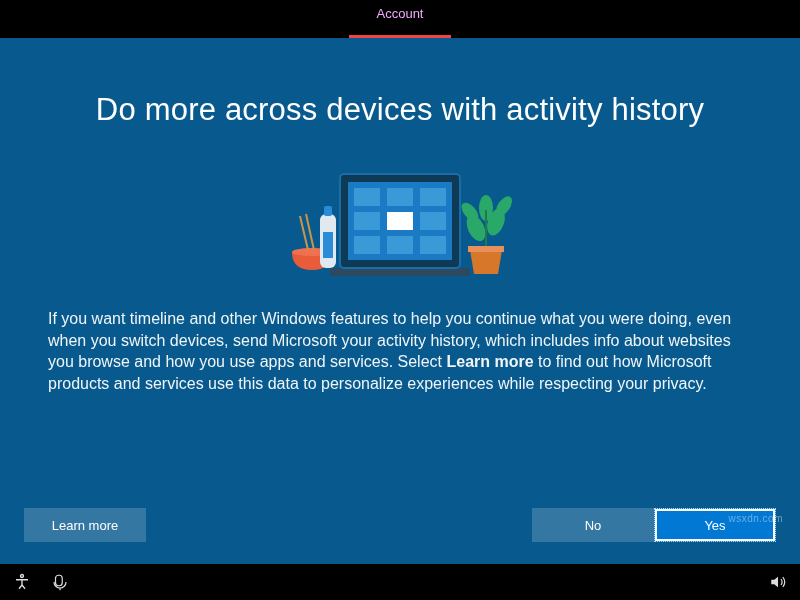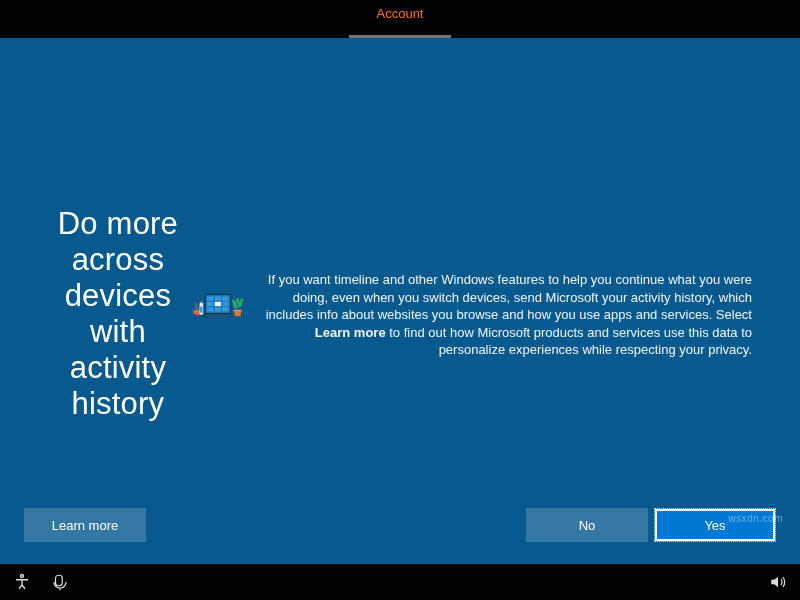--- a/index.html
+++ b/index.html
@@ -16,72 +16,72 @@
   
   .topbar {
     height: 38px;
     background: #000;
     display: flex;
     align-items: flex-end;
     justify-content: center;
     position: relative;
   }
   .tab {
-    color: #f97316;
+    color: #f0abfc;
     font-size: 13px;
     padding: 0 28px 8px 28px;
-    border-bottom: 3px solid #737373;
+    border-bottom: 3px solid #ef4444;
     height: 100%;
     display: flex;
     align-items: center;
     cursor: default;
   }
   
   .content {
     flex: 1;
     background: #085a8e;
     display: flex;
-    flex-direction: row;
+    flex-direction: column;
     align-items: center;
     padding: 28px 48px 0 48px;
     position: relative;
   }
   h1.title {
     font-weight: 300;
     font-size: 31px;
     letter-spacing: 0.2px;
     margin-top: 26px;
     margin-bottom: 28px;
     text-align: center;
   }
   .illustration {
     width: 260px;
     height: 130px;
     margin-bottom: 22px;
   }
   .desc {
-    font-size: 13px;
+    font-size: 16px;
     line-height: 1.35;
-    text-align: right;
+    text-align: left;
     max-width: 720px;
     color: #f0f5f8;
   }
   .desc .learn-segment { font-weight: 700; }
   
   .button-row {
     position: absolute;
     bottom: 22px;
     left: 0;
     right: 0;
     padding: 0 24px;
     display: flex;
     justify-content: space-between;
     align-items: center;
   }
-  .button-group-right { display: flex; gap: 6px; }
+  .button-group-right { display: flex; }
   .btn {
     min-width: 122px;
     height: 34px;
     background: rgba(255,255,255,0.18);
     color: #fff;
     border: none;
     font-size: 13px;
     cursor: pointer;
     display: flex;
     align-items: center;

